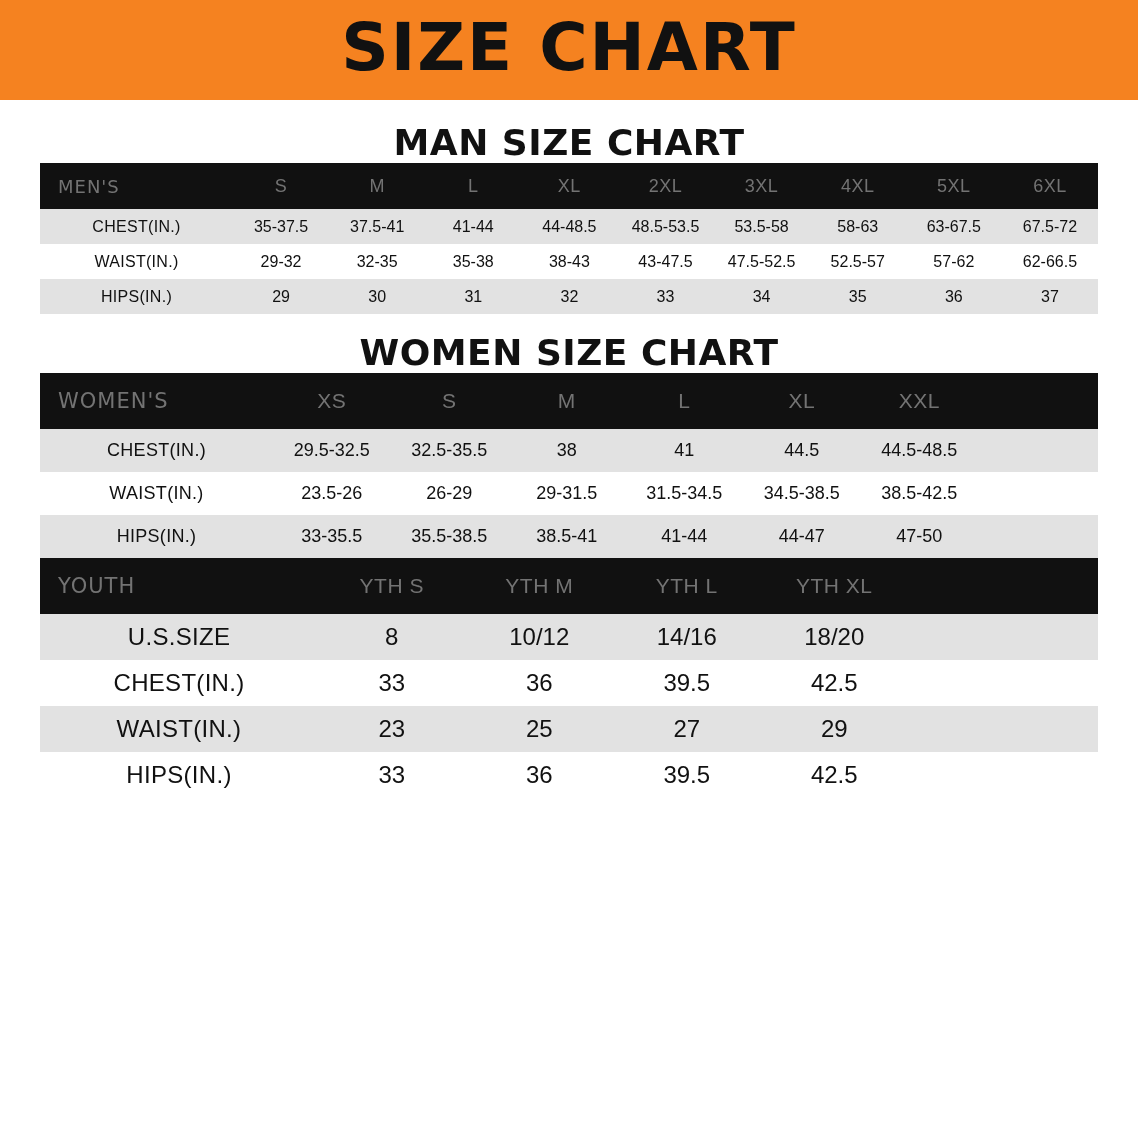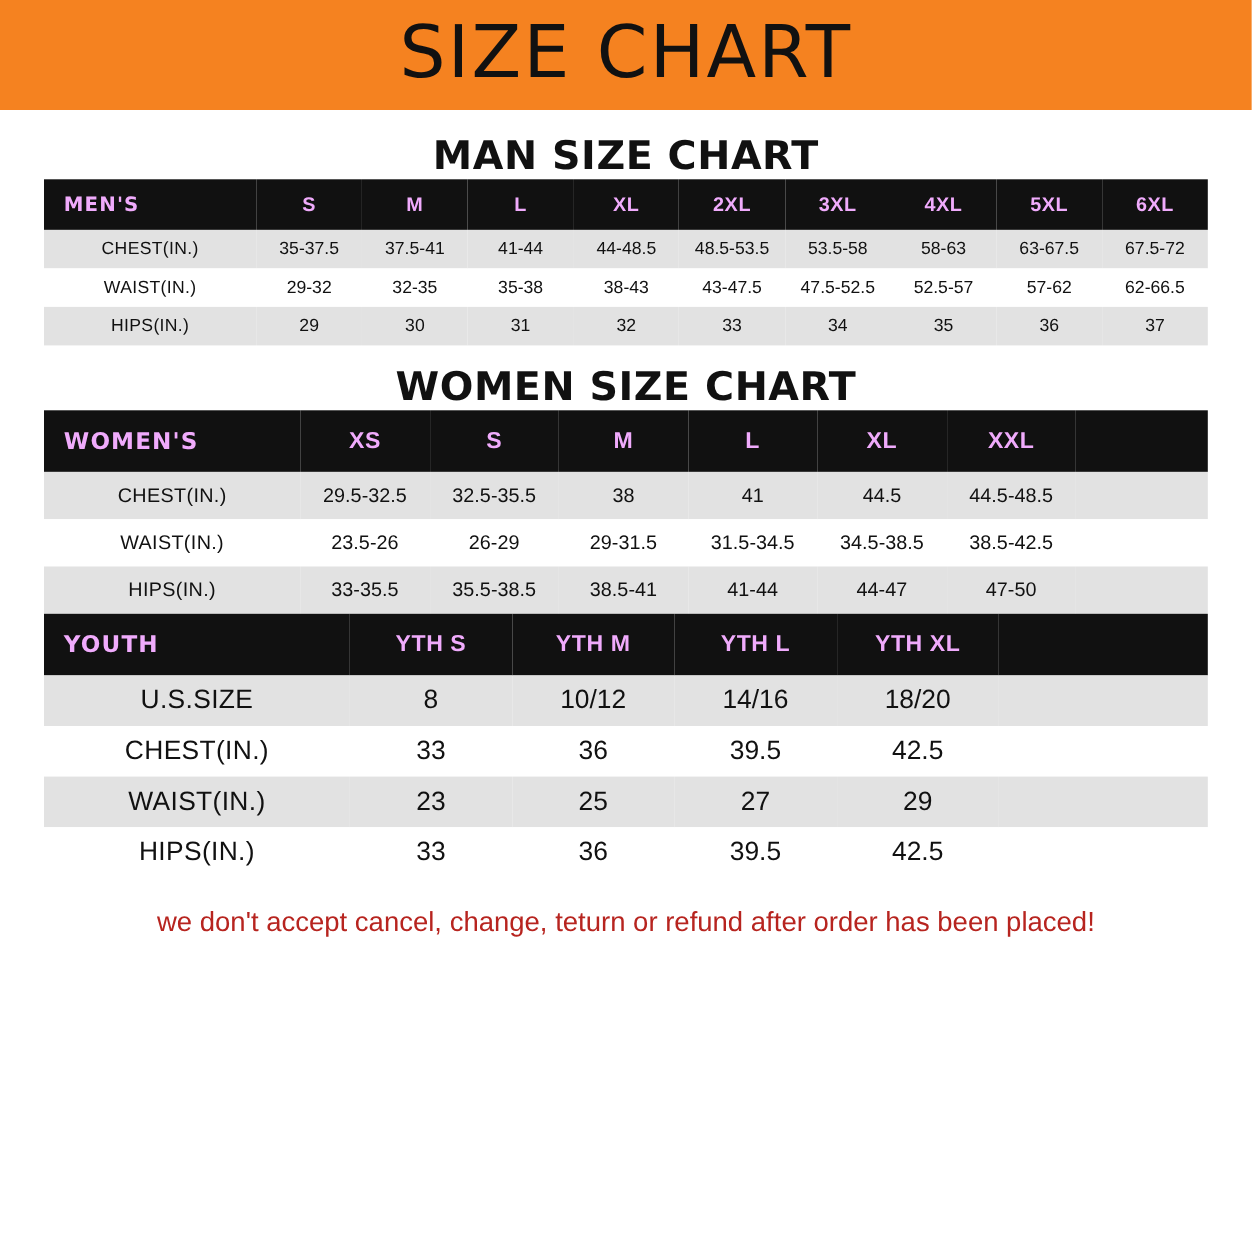--- a/index.html
+++ b/index.html
@@ -26,21 +26,21 @@
   .banner {
     width: 100%;
     height: 100px;
     background: #f58220;
     display: flex;
     align-items: center;
     justify-content: center;
   }
   .banner-title {
     font-family: "DejaVu Sans", sans-serif;
-    font-weight: normal;
+    font-weight: bold;
     font-size: 66px;
     letter-spacing: 2px;
     color: #111111;
     line-height: 1;
     margin-top: -4px;
   }
 
   
   .section-title {
     text-align: center;
@@ -69,24 +69,24 @@
     font-size: 17px;
     text-align: center;
     padding: 0;
     border: none;
   }
   
   table.size-table thead tr {
     background: #111111;
   }
   table.size-table thead th {
-    color: #f0abfc;
+    color: #737373;
     height: 46px;
     font-size: 20px;
-    font-weight: bold;
+    font-weight: normal;
     letter-spacing: 0.5px;
   }
   table.size-table thead th.rowlabel {
     text-align: left;
     padding-left: 18px;
     font-family: "DejaVu Sans", sans-serif;
     font-size: 23px;
     letter-spacing: 1px;
   }
   
@@ -289,16 +289,15 @@
           <td>36</td>
           <td>39.5</td>
           <td>42.5</td>
           <td></td>
         </tr>
       </tbody>
     </table>
   </div>
 
   <div class="note">
-    <span class="note-line">we don't accept cancel, change, teturn or refund after order has been placed!</span>
   </div>
 
 </div>
 
 </body></html>

